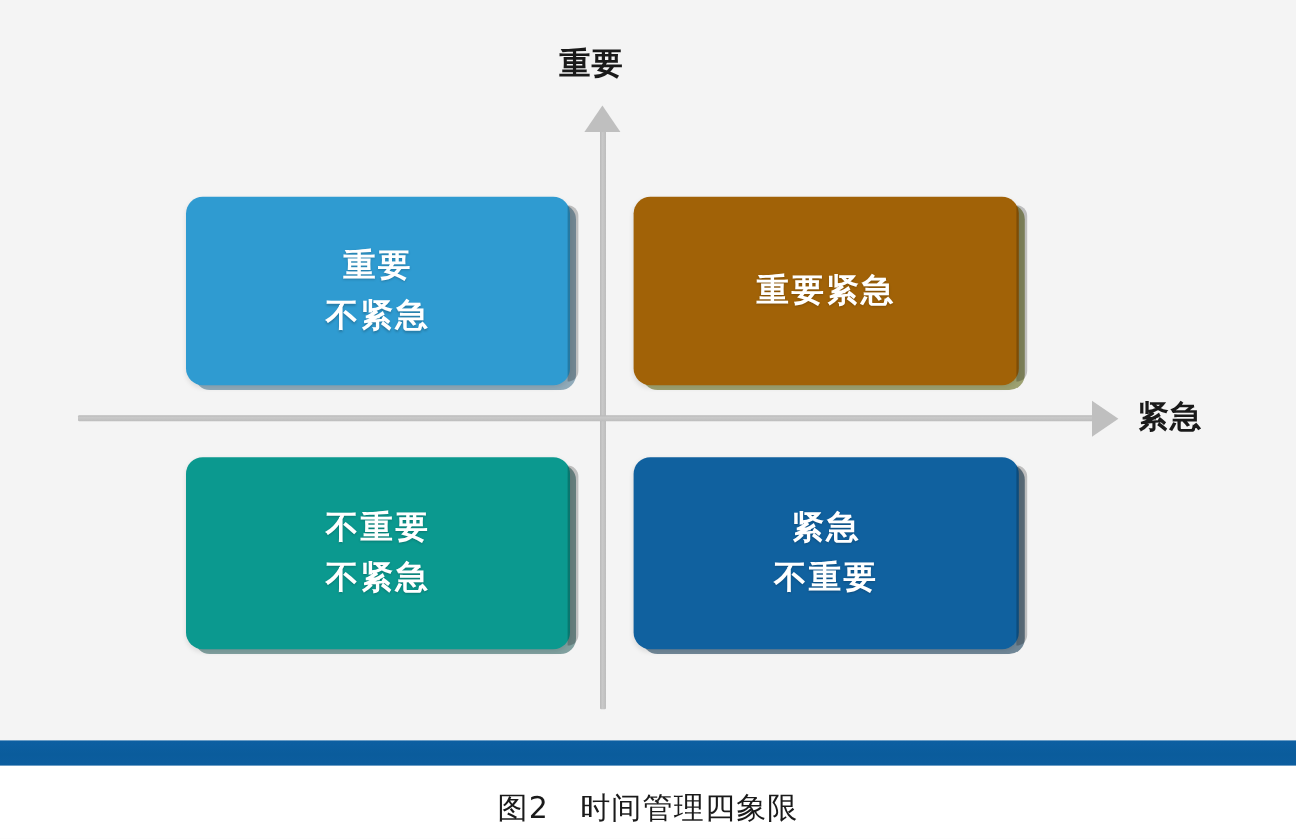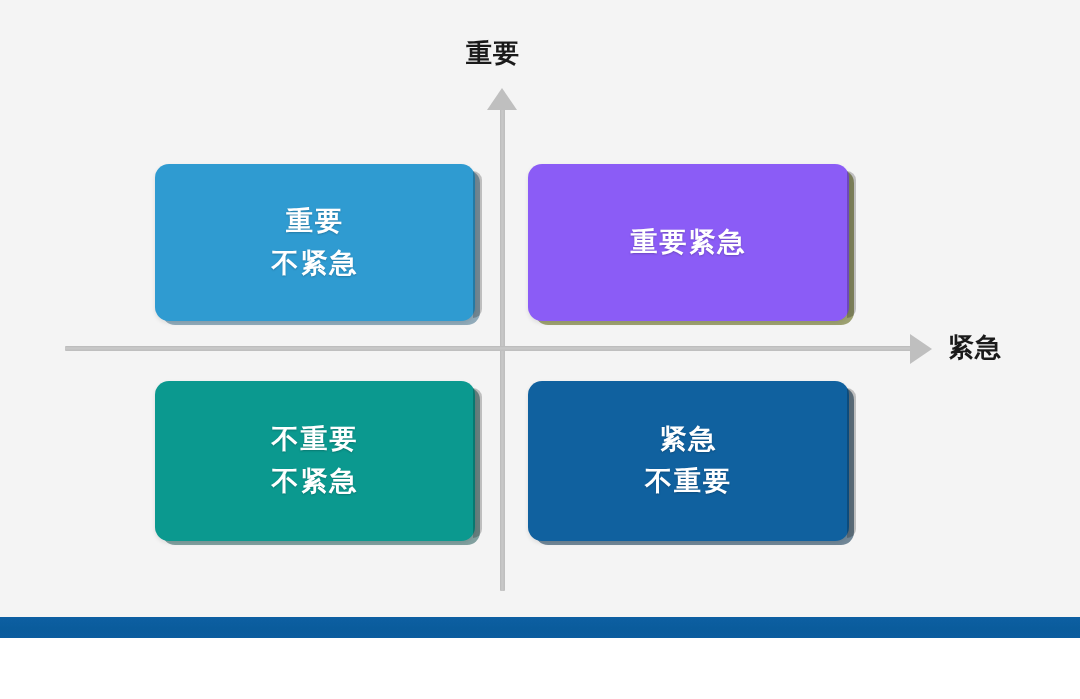--- a/index.html
+++ b/index.html
@@ -102,21 +102,21 @@
   }
 
   .quad-tl {
     left: 155px; top: 164px; width: 320px; height: 157px;
     background: #2f9bd1;
     box-shadow: 6px 5px 0 -1px rgba(8,70,105,0.42),
                 0 2px 4px rgba(0,0,0,0.10);
   }
   .quad-tr {
     left: 528px; top: 164px; width: 321px; height: 157px;
-    background: #8b5cf6;
+    background: #a16207;
     box-shadow: 6px 5px 0 -1px rgba(85,92,6,0.55),
                 0 2px 4px rgba(0,0,0,0.10);
   }
   .quad-bl {
     left: 155px; top: 381px; width: 320px; height: 160px;
     background: #0b998f;
     box-shadow: 6px 5px 0 -1px rgba(5,70,66,0.48),
                 0 2px 4px rgba(0,0,0,0.10);
   }
   .quad-br {
@@ -191,14 +191,15 @@
     <span class="q-line">不紧急</span>
   </div>
 
   <div class="quad quad-br">
     <span class="q-line">紧急</span>
     <span class="q-line">不重要</span>
   </div>
 
   <div class="blue-rule"></div>
 
+  <div class="caption">图2　时间管理四象限</div>
 
 </div>
 
 </body></html>

